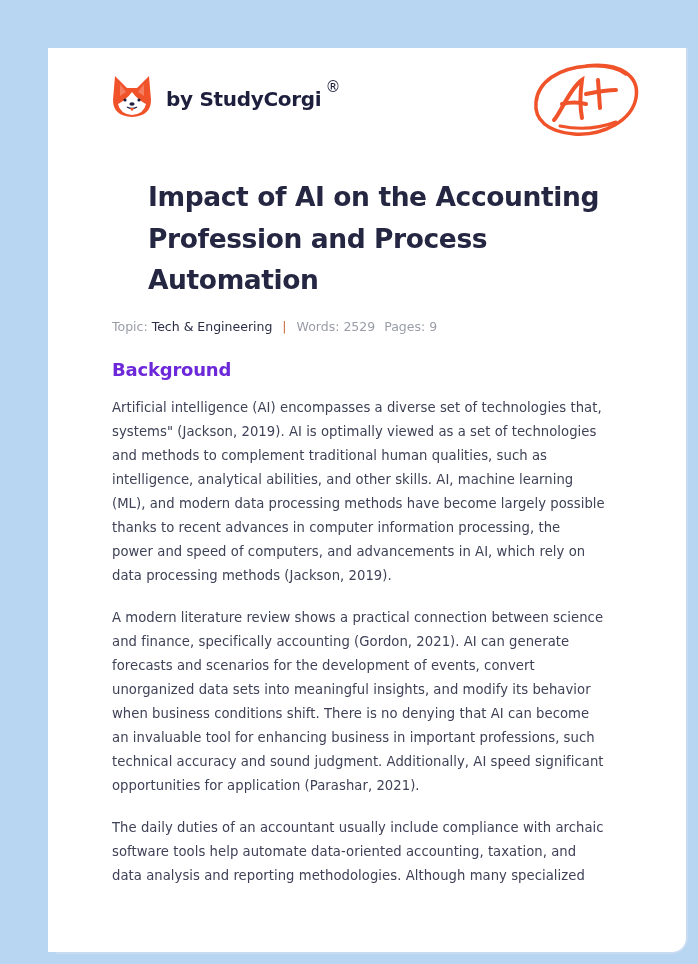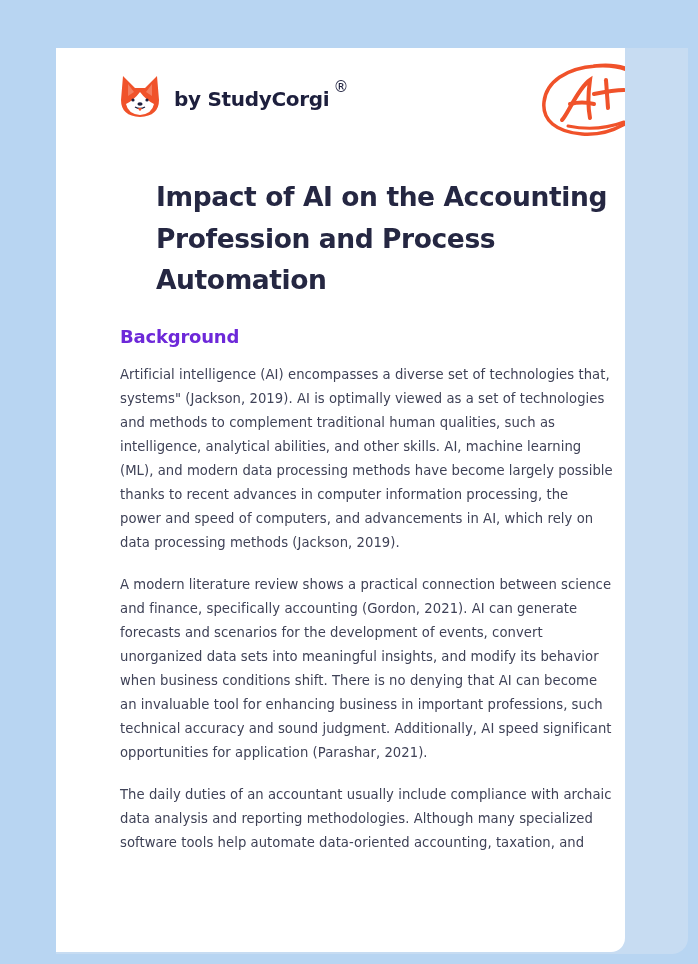--- a/index.html
+++ b/index.html
@@ -11,22 +11,22 @@
     }
     .page-shadow {
       position: absolute;
       left: 56px; top: 48px;
       width: 632px; height: 906px;
       border-radius: 0 0 16px 0;
       background: #c7dcf2;
     }
     .page-clip {
       position: absolute;
-      left: 56px; top: 48px;
-      width: 569px; height: 904px;
+      left: 48px; top: 48px;
+      width: 638px; height: 904px;
       background: #ffffff;
       border-radius: 0 0 14px 0;
       overflow: hidden;
       padding-left: 44px;
     }
     .header {
       position: absolute; left: 0; top: 0; width: 630px; height: 110px;
     }
     .logo {
       position: absolute; left: 64px; top: 26px;
@@ -129,20 +129,27 @@
     </div>
   </div>
 
   <div class="content">
     <h1 class="title">
       <span class="line">Impact of AI on the Accounting</span>
       <span class="line">Profession and Process</span>
       <span class="line">Automation</span>
     </h1>
 
+    <div class="meta">
+      <span>Topic:</span>
+      <span class="topic-value">Tech &amp; Engineering</span>
+      <span class="sep">|</span>
+      <span>Words: 2529</span>
+      <span class="pages">Pages: 9</span>
+    </div>
 
     <h2 class="section-heading">Background</h2>
 
     <p class="para">
       <span class="line">Artificial intelligence (AI) encompasses a diverse set of technologies that,</span>
       <span class="line">systems" (Jackson, 2019). AI is optimally viewed as a set of technologies</span>
       <span class="line">and methods to complement traditional human qualities, such as</span>
       <span class="line">intelligence, analytical abilities, and other skills. AI, machine learning</span>
       <span class="line">(ML), and modern data processing methods have become largely possible</span>
       <span class="line">thanks to recent advances in computer information processing, the</span>
@@ -156,17 +163,17 @@
       <span class="line">forecasts and scenarios for the development of events, convert</span>
       <span class="line">unorganized data sets into meaningful insights, and modify its behavior</span>
       <span class="line">when business conditions shift. There is no denying that AI can become</span>
       <span class="line">an invaluable tool for enhancing business in important professions, such</span>
       <span class="line">technical accuracy and sound judgment. Additionally, AI speed significant</span>
       <span class="line">opportunities for application (Parashar, 2021).</span>
     </p>
 
     <p class="para">
       <span class="line">The daily duties of an accountant usually include compliance with archaic</span>
+      <span class="line">software tools help automate data-oriented accounting, taxation, and</span>
       <span class="line">data analysis and reporting methodologies. Although many specialized</span>
-      <span class="line">software tools help automate data-oriented accounting, taxation, and</span>
     </p>
   </div>
 </div>
 
 </body></html>

